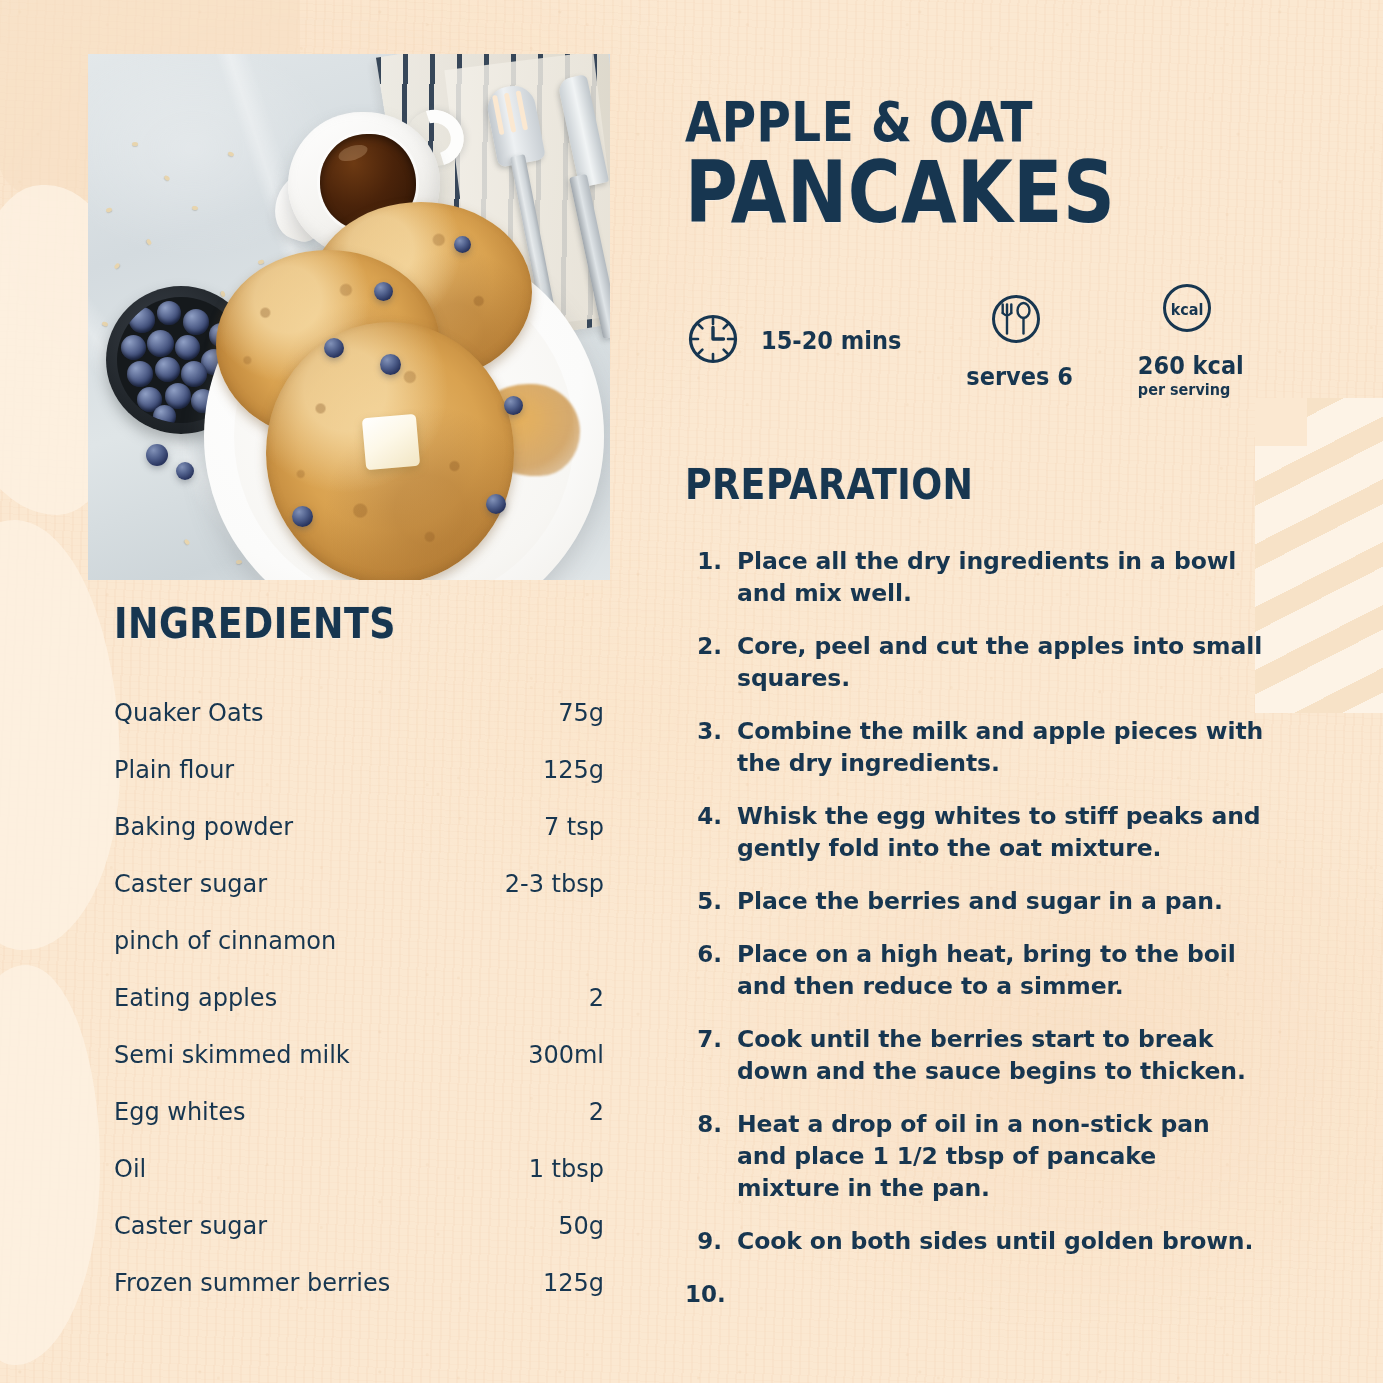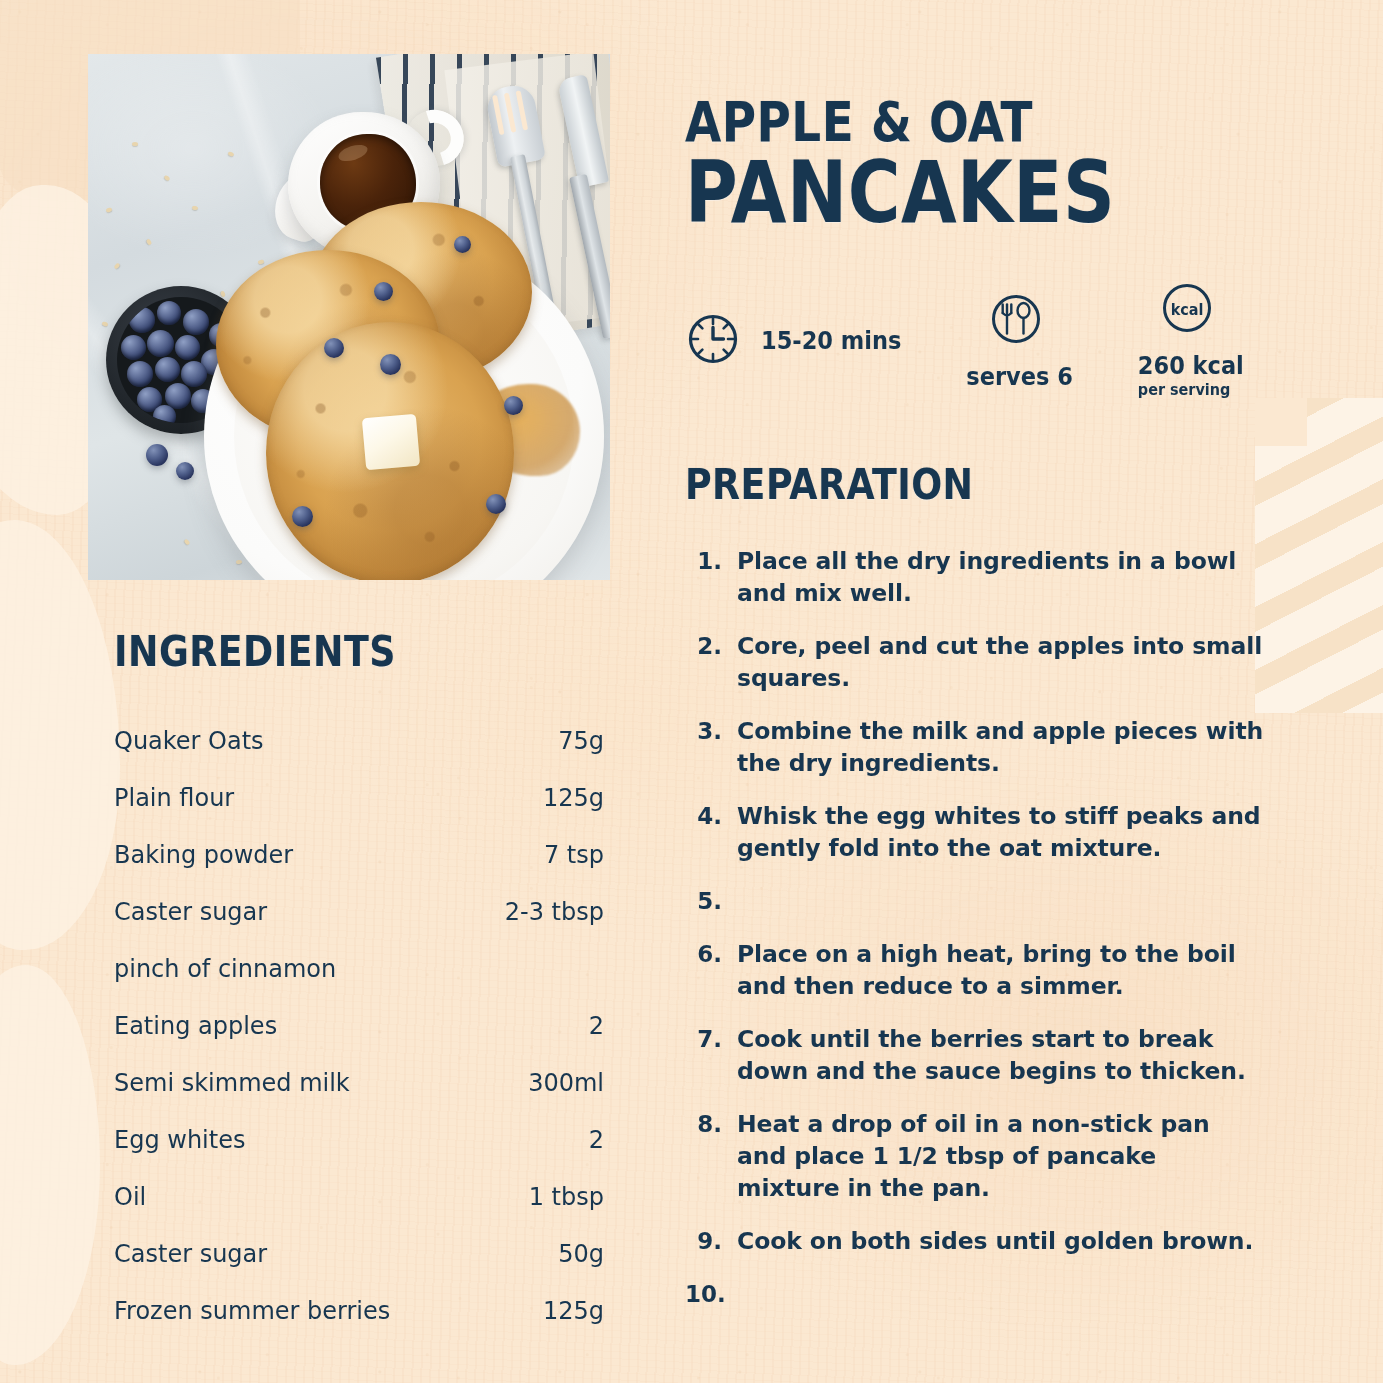--- a/index.html
+++ b/index.html
@@ -437,21 +437,21 @@
     font-weight: bold;
     color: #173650;
     font-family: "DejaVu Sans", sans-serif;
     letter-spacing: -.1px;
     max-width: 528px;
   }
 
   
   #ingredients-block {
     position: absolute;
-    left: 114px; top: 628px;
+    left: 114px; top: 600px;
     width: 490px;
   }
   #ing-heading {
     font-size: 43px;
     line-height: 46px;
     transform: scaleX(.94);
     transform-origin: left center;
   }
   #ing-list {
     margin-top: 52px;
@@ -652,20 +652,21 @@
         <li class="step">
           <span class="step-num">3.</span>
           <span class="step-text">Combine the milk and apple pieces with the dry ingredients.</span>
         </li>
         <li class="step">
           <span class="step-num">4.</span>
           <span class="step-text">Whisk the egg whites to stiff peaks and gently fold into the oat mixture.</span>
         </li>
         <li class="step">
           <span class="step-num">5.</span>
+          <span class="step-text">Place the berries and sugar in a pan.</span>
         </li>
         <li class="step">
           <span class="step-num">6.</span>
           <span class="step-text">Place on a high heat, bring to the boil and then reduce to a simmer.</span>
         </li>
         <li class="step">
           <span class="step-num">7.</span>
           <span class="step-text">Cook until the berries start to break down and the sauce begins to thicken.</span>
         </li>
         <li class="step">

